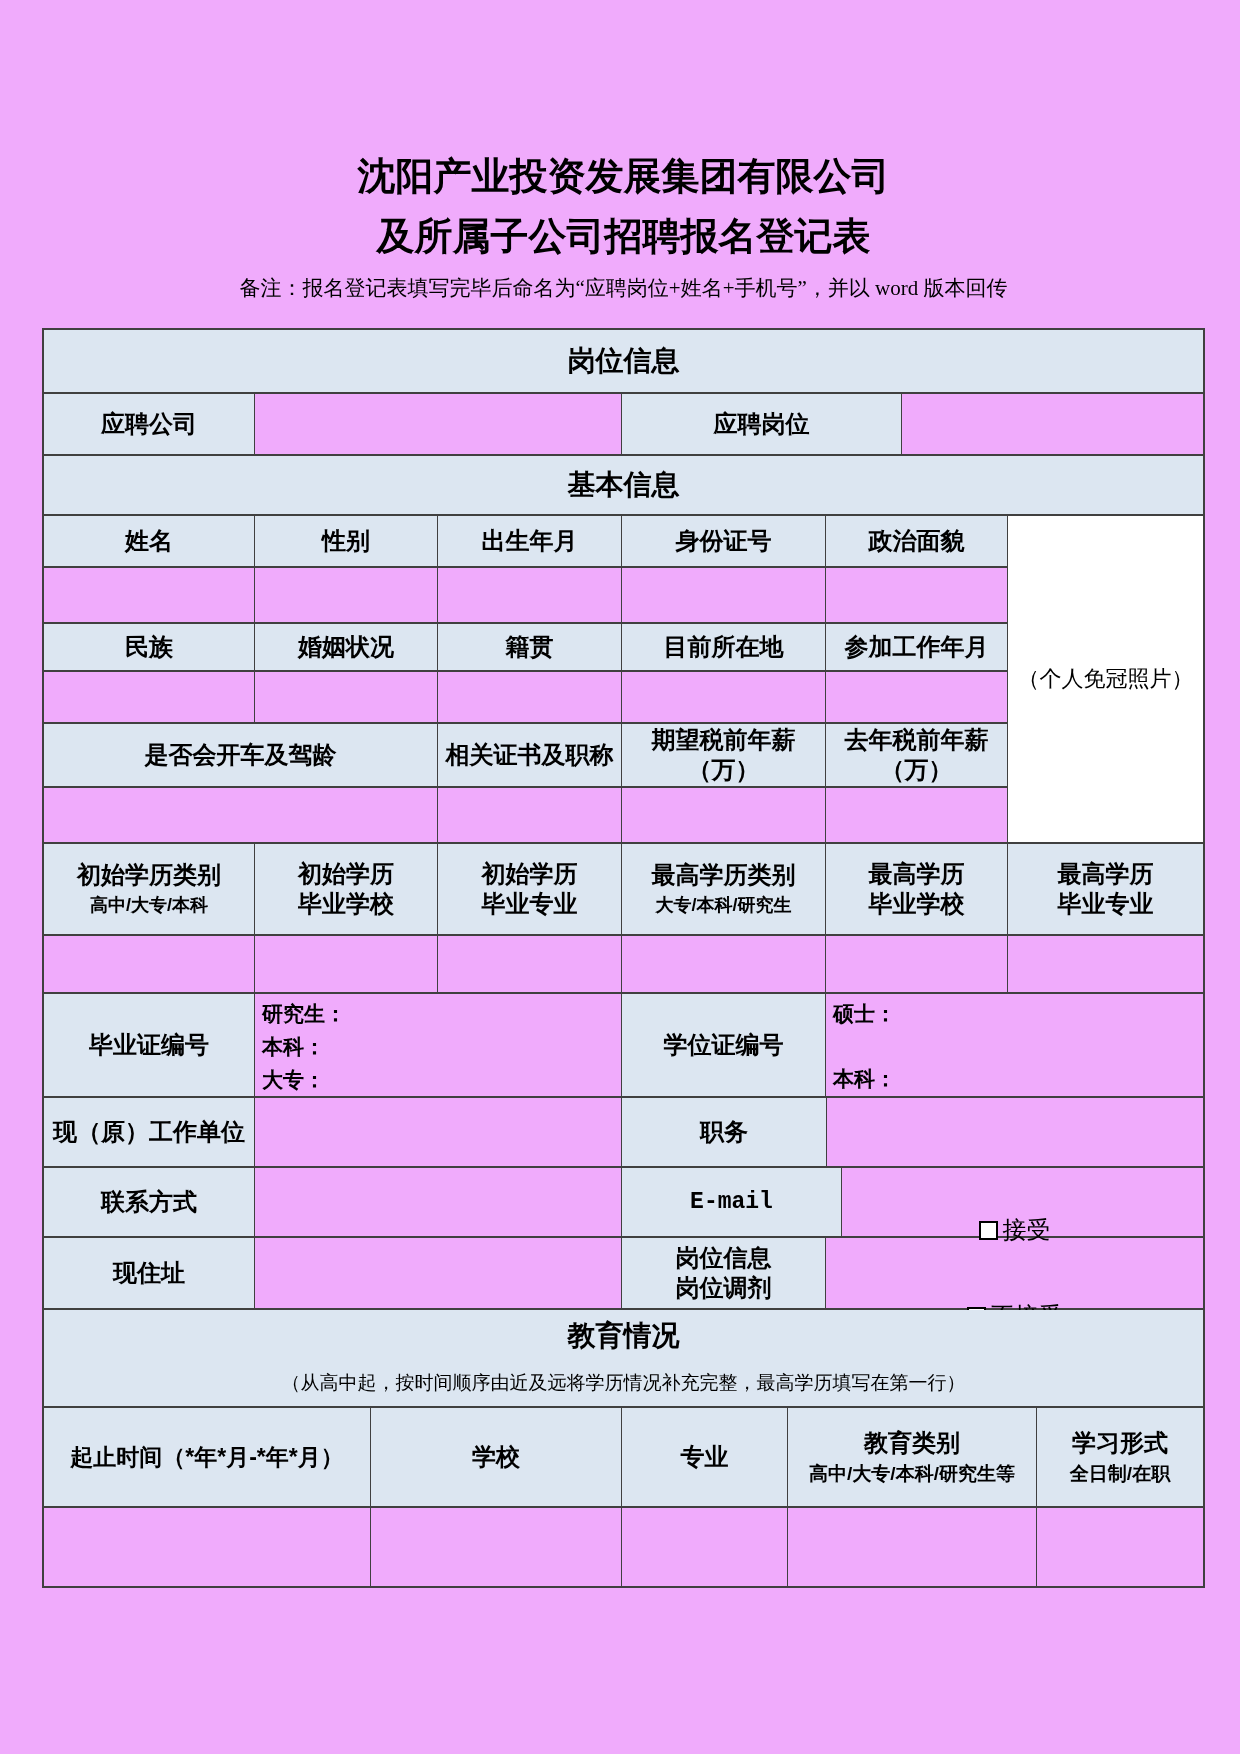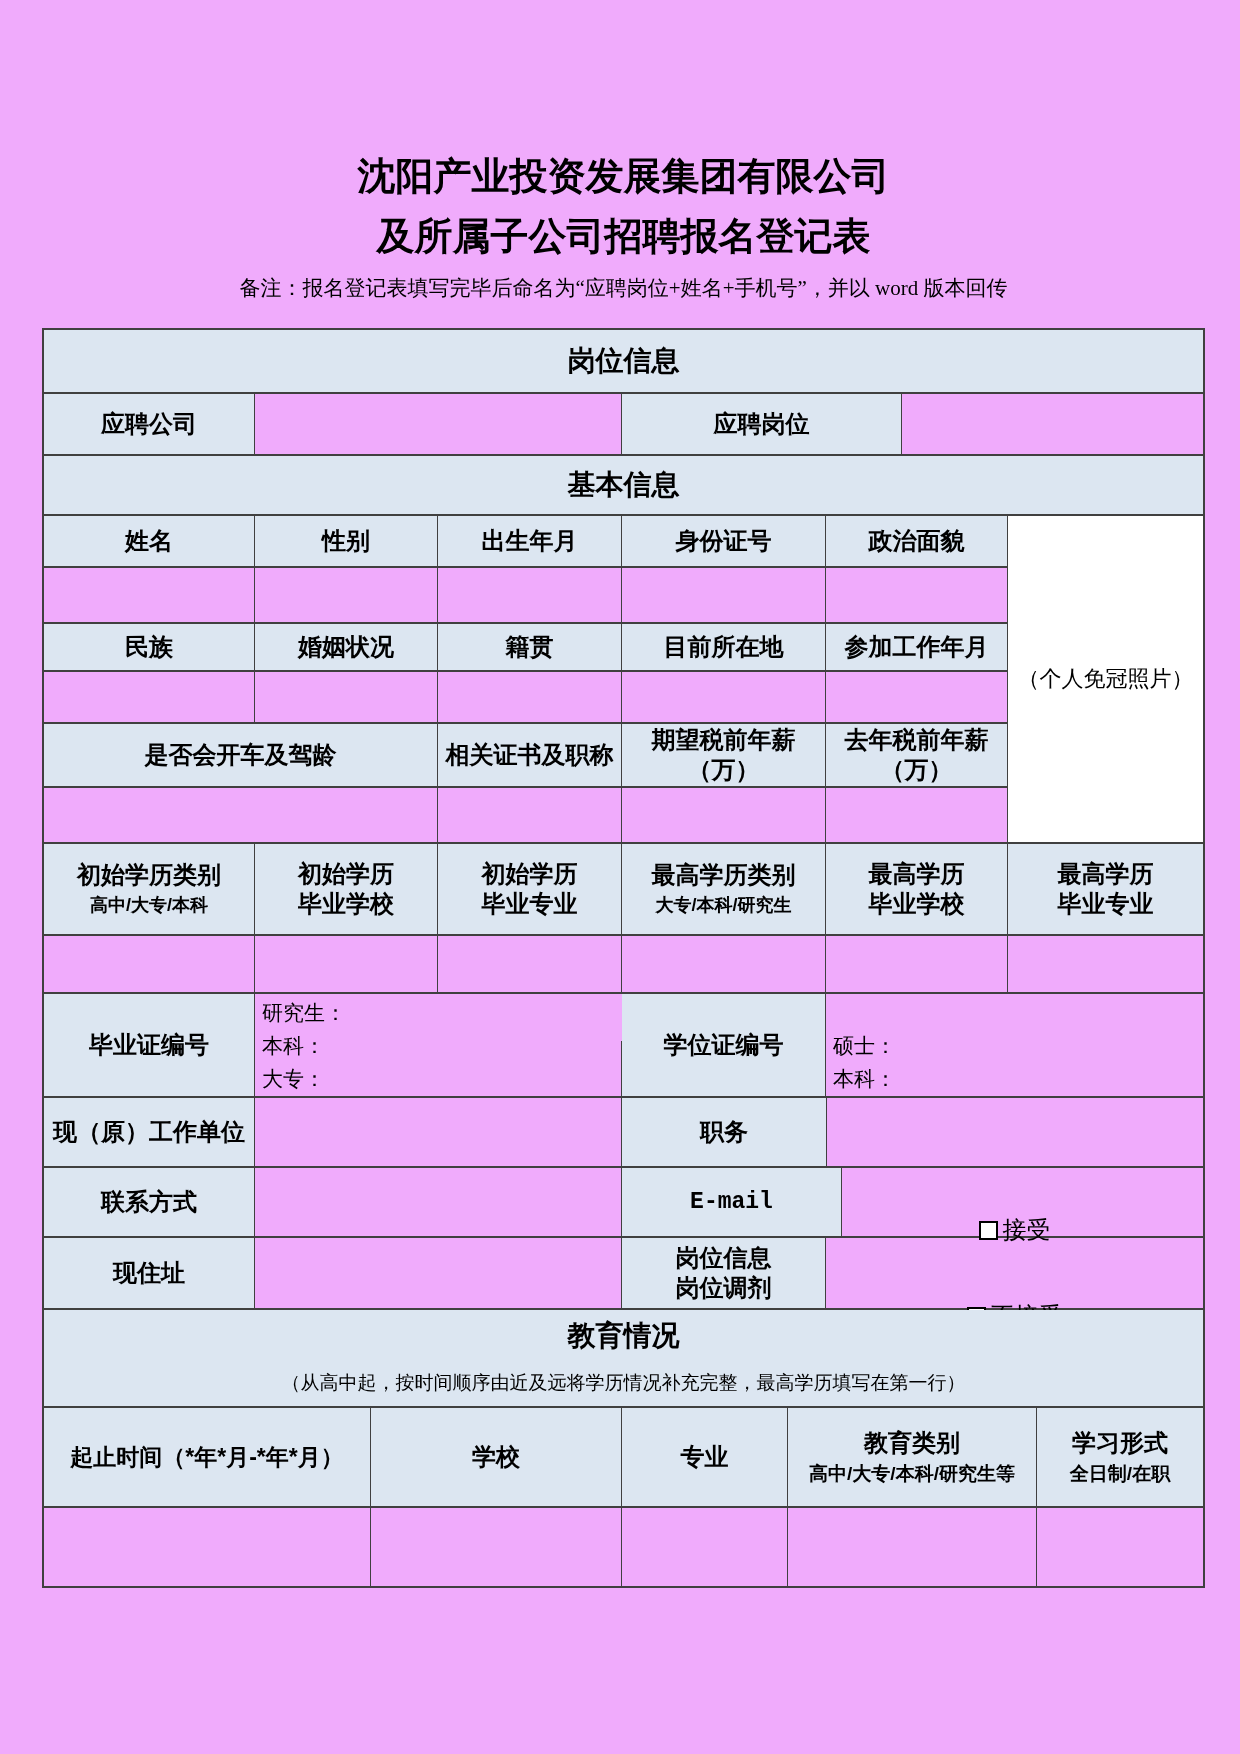--- a/index.html
+++ b/index.html
@@ -12,23 +12,23 @@
   .row{display:flex;border-bottom:2px solid #404040;box-sizing:border-box;}
   .row.last{border-bottom:none;}
   .c{border-right:1px solid #404040;box-sizing:border-box;display:flex;flex-direction:column;
      align-items:center;justify-content:center;text-align:center;
      font-family:"Liberation Sans",sans-serif;font-weight:700;font-size:24px;line-height:30px;}
   .c.end{border-right:none;}
   .c.fill{background:#dce6f1;}
   .c.flex1{flex:1;}
   .sect{font-size:28px;}
   .sub{font-size:18px;line-height:25px;margin-top:3px;}
-  .lines{align-items:flex-start;justify-content:flex-end;text-align:left;
-         font-family:"Liberation Serif",serif;font-weight:400;font-size:21px;line-height:33px;
-         padding:4px 0 0 7px;margin-top:47px;}
+  .lines{align-items:flex-start;justify-content:space-between;text-align:left;
+         font-family:"Liberation Serif",serif;font-weight:700;font-size:21px;line-height:33px;
+         padding:4px 0 0 7px;}
   .photo-txt{font-family:"Liberation Serif",serif;font-weight:400;font-size:22px;}
   .mono{font-family:"Liberation Mono","DejaVu Sans Mono",monospace;font-size:23px;}
   .chk{gap:56px;font-family:"Liberation Serif",serif;font-weight:400;}
   .opt{display:flex;align-items:center;cursor:default;}
   .box{width:19px;height:19px;border:2px solid #000;margin-right:5px;box-sizing:border-box;background:#fff;}
   .group{display:flex;border-bottom:2px solid #404040;box-sizing:border-box;}
   .group .left{width:964px;}
   .group .left .row:last-child{border-bottom:none;}
   .gphoto{flex:1;display:flex;align-items:center;justify-content:center;background:#fff;}
   .edunote{font-size:19px;line-height:24px;margin-top:20px;font-weight:400;}

